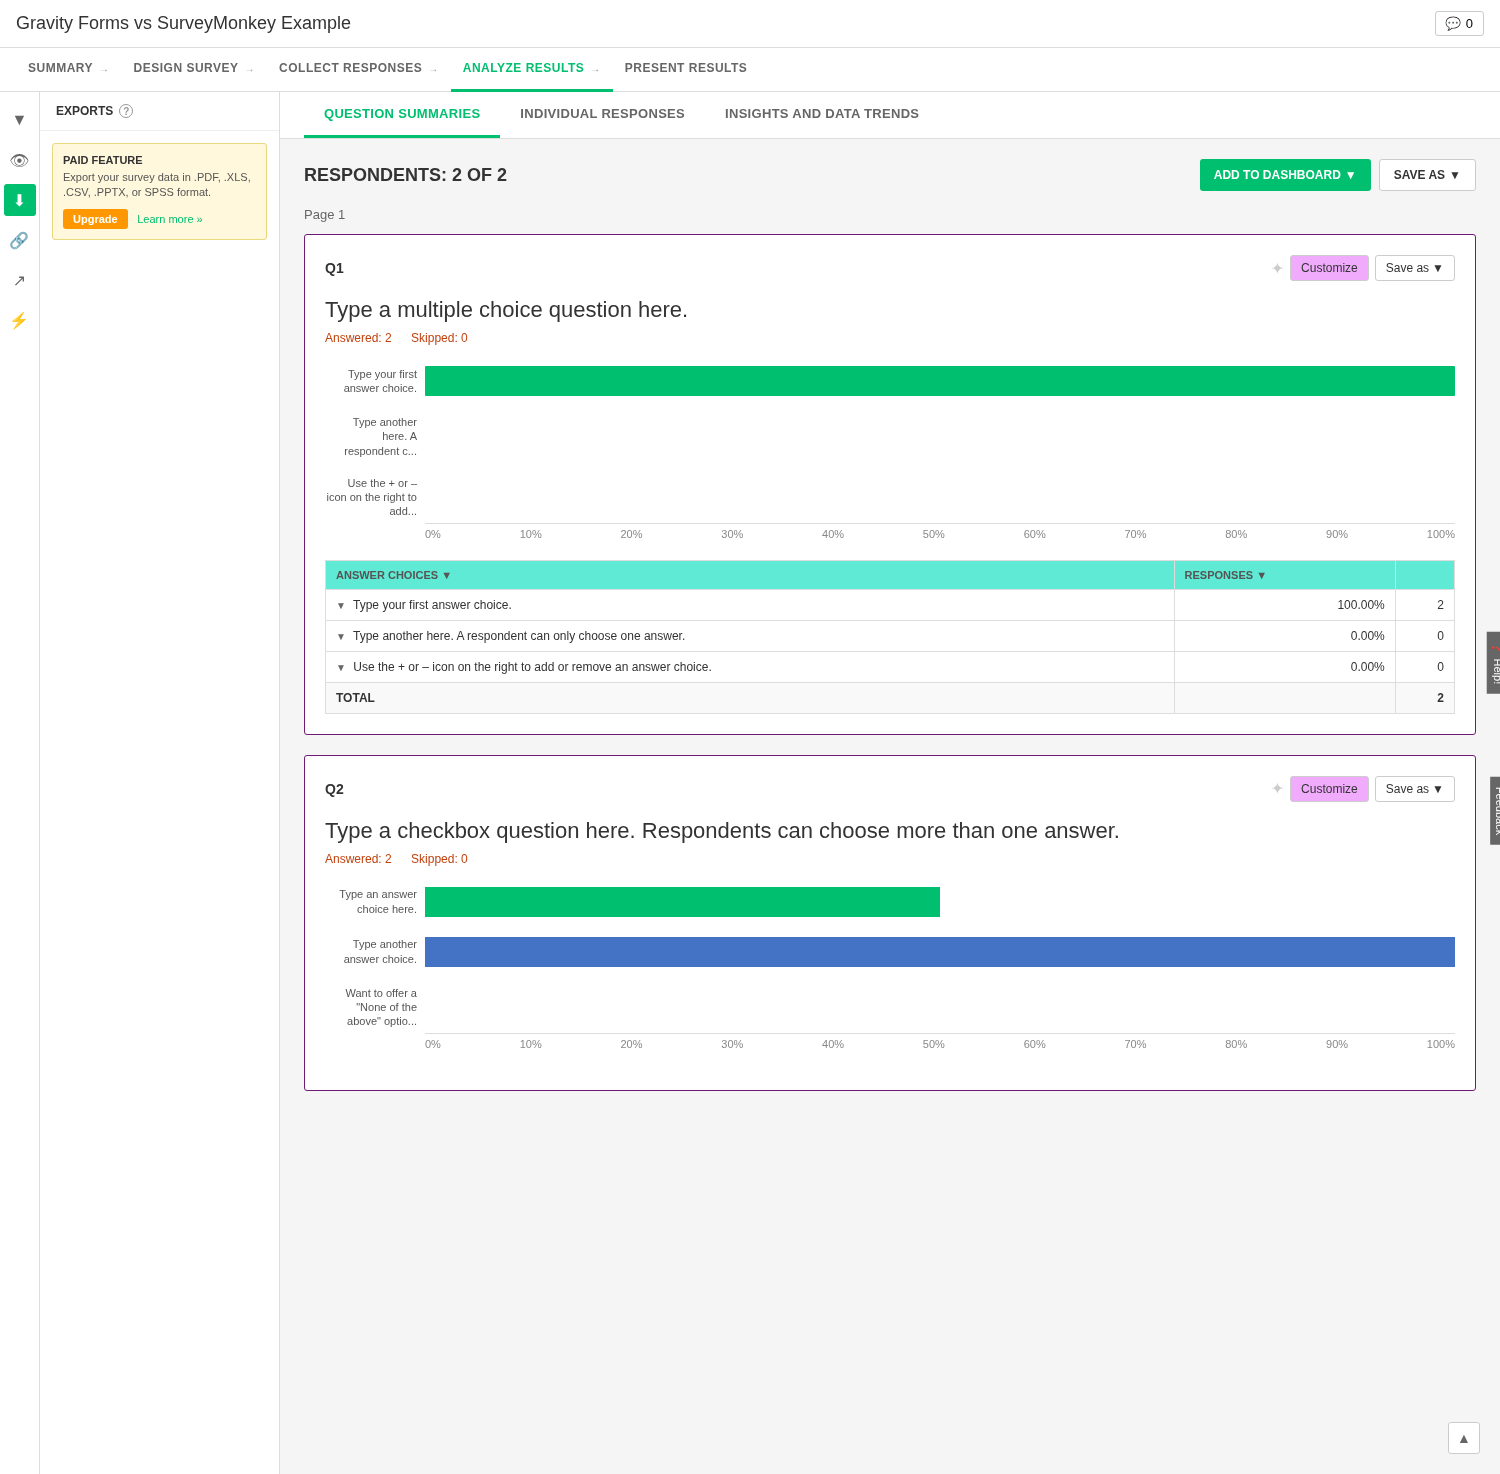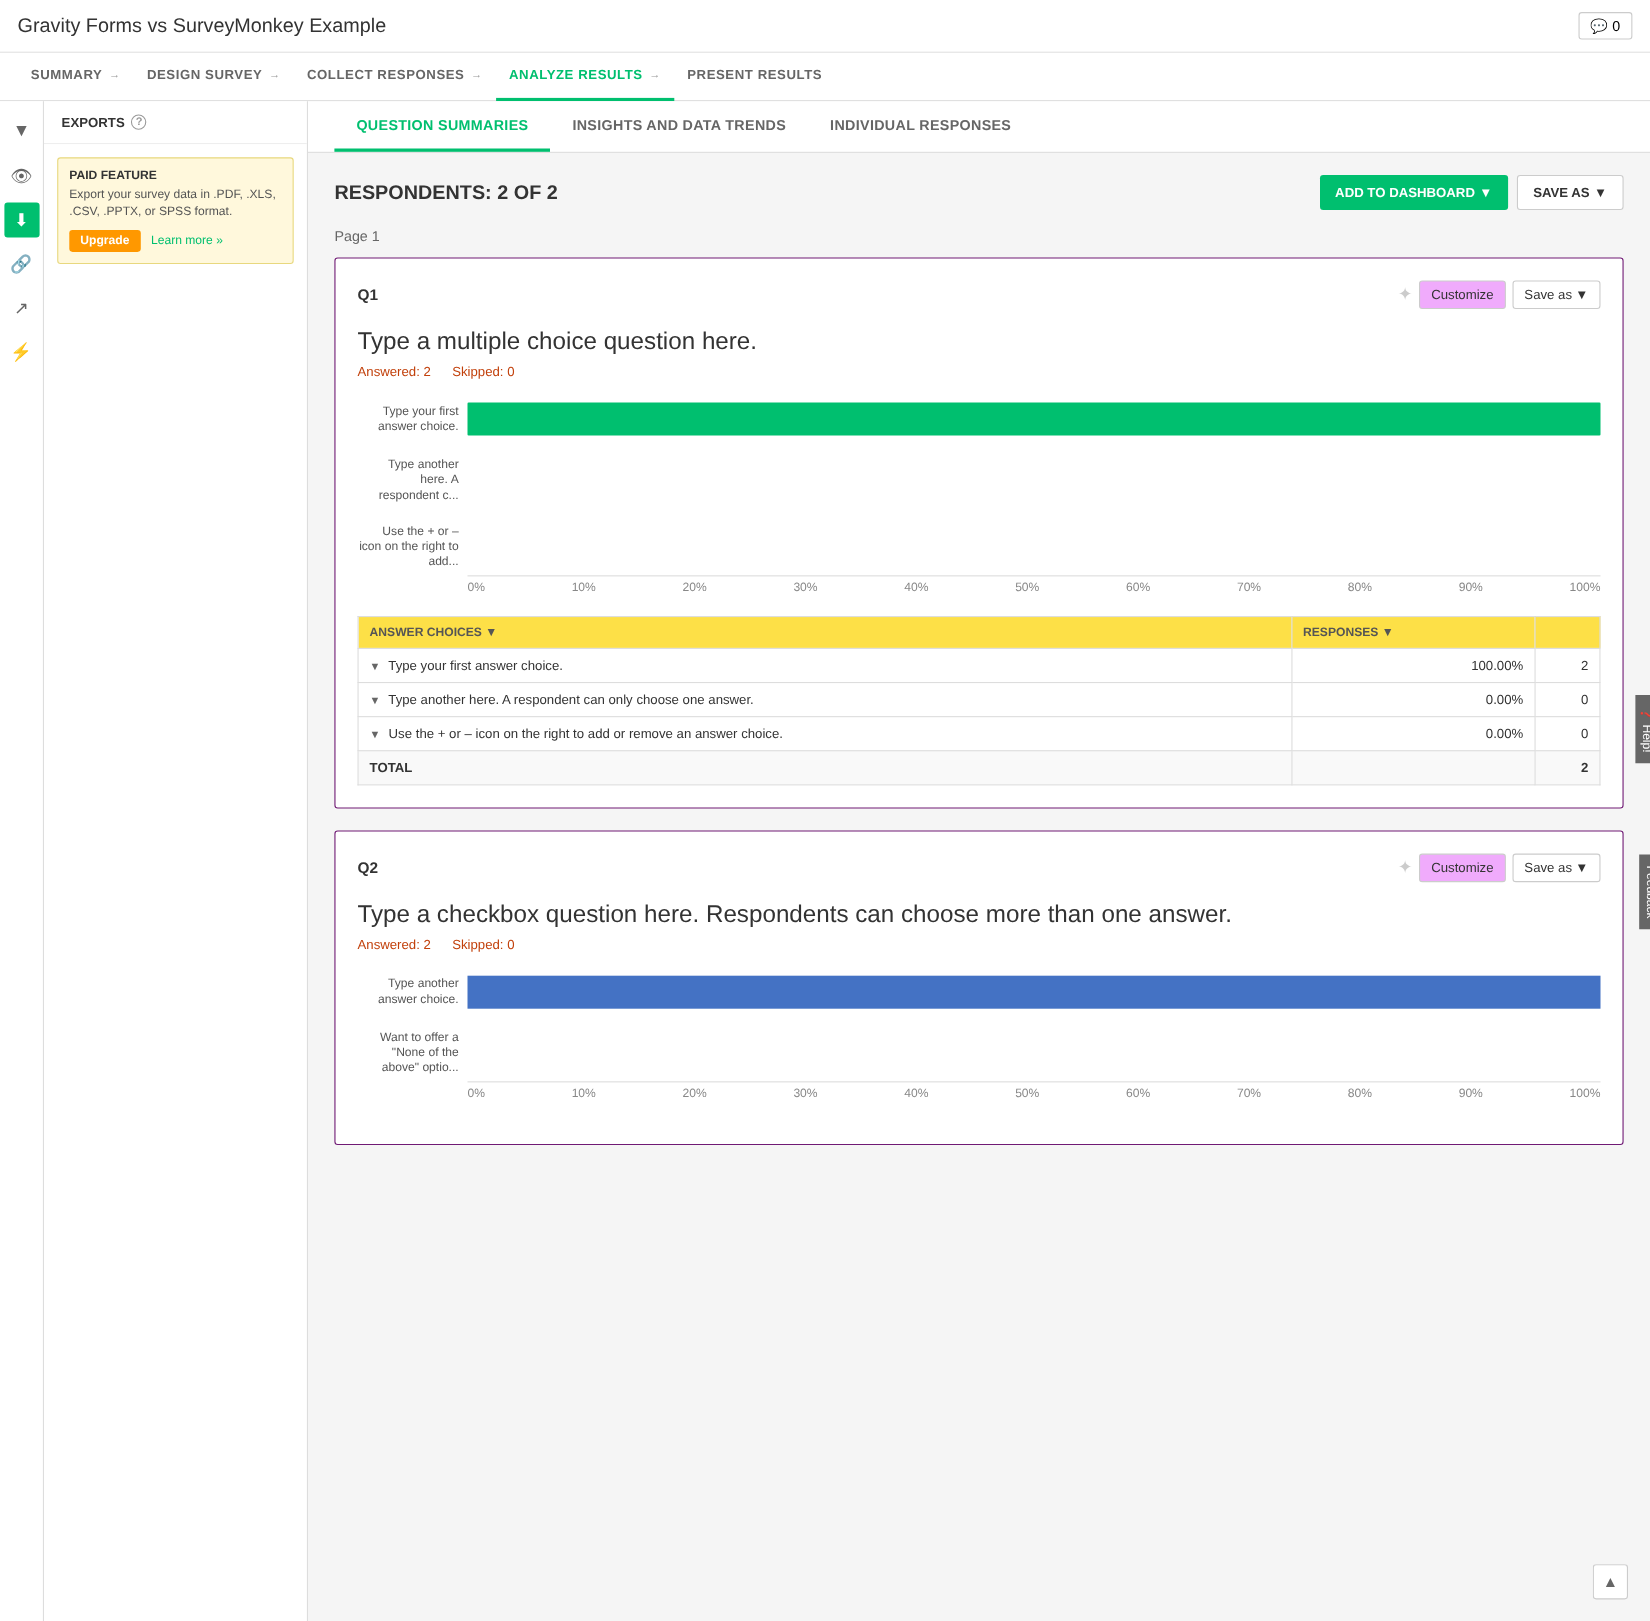--- a/index.html
+++ b/index.html
@@ -155,21 +155,21 @@
     .bar-green { background: #00BF6F; }
     .chart-axis {
       display: flex; justify-content: space-between;
       font-size: 11px; color: #888; margin-left: 100px;
       border-top: 1px solid #ddd; padding-top: 4px;
     }
 
     
     .answer-table { width: 100%; border-collapse: collapse; margin-top: 10px; }
     .answer-table th {
-      background: #fde047; padding: 8px 10px; font-size: 11px;
+      background: #5eead4; padding: 8px 10px; font-size: 11px;
       font-weight: 700; text-align: left; border: 1px solid #ddd;
       text-transform: uppercase; color: #555;
     }
     .answer-table td {
       padding: 8px 10px; font-size: 12px; border: 1px solid #ddd; color: #333;
     }
     .answer-table tr:last-child td { font-weight: 700; background: #f9f9f9; }
     .th-responses { text-align: right; }
     .td-percent { text-align: right; }
     .td-count { text-align: right; }
@@ -242,24 +242,24 @@
     </div>
   </div>
 
   <div class="main-content">
 
     <div class="content-tabs">
       <div class="content-tab active">
         <span>QUESTION SUMMARIES</span>
       </div>
       <div class="content-tab">
+        <span>INDIVIDUAL RESPONSES</span>
+      </div>
+      <div class="content-tab">
         <span>INSIGHTS AND DATA TRENDS</span>
-      </div>
-      <div class="content-tab">
-        <span>INDIVIDUAL RESPONSES</span>
       </div>
     </div>
 
     <div class="content-area">
 
       <div class="respondents-bar">
         <span class="respondents-text">RESPONDENTS: 2 of 2</span>
         <div class="action-buttons">
           <button class="btn-green">
             <span>ADD TO DASHBOARD</span>
@@ -405,20 +405,26 @@
           </div>
         </div>
         <div class="question-title">Type a checkbox question here. Respondents can choose more than one answer.</div>
         <div class="question-meta">
           <span>Answered: 2</span>
           <span>Skipped: 0</span>
         </div>
 
         <div class="chart-container">
           <div class="chart-row" style="display:flex;align-items:center;margin-bottom:18px;">
+            <div class="chart-label" style="width:100px;text-align:right;font-size:11px;color:#555;padding-right:8px;flex-shrink:0;line-height:1.3;">Type an answer choice here.</div>
+            <div style="flex:1;position:relative;">
+              <div style="width:50%;height:30px;background:#00BF6F;"></div>
+            </div>
+          </div>
+          <div class="chart-row" style="display:flex;align-items:center;margin-bottom:18px;">
             <div class="chart-label" style="width:100px;text-align:right;font-size:11px;color:#555;padding-right:8px;flex-shrink:0;line-height:1.3;">Type another answer choice.</div>
             <div style="flex:1;position:relative;">
               <div style="width:100%;height:30px;background:#4472C4;"></div>
             </div>
           </div>
           <div class="chart-row" style="display:flex;align-items:center;margin-bottom:4px;">
             <div class="chart-label" style="width:100px;text-align:right;font-size:11px;color:#555;padding-right:8px;flex-shrink:0;line-height:1.3;">Want to offer a "None of the above" optio...</div>
             <div style="flex:1;position:relative;">
               <div style="width:0%;height:30px;background:#00BF6F;min-width:0;"></div>
             </div>

